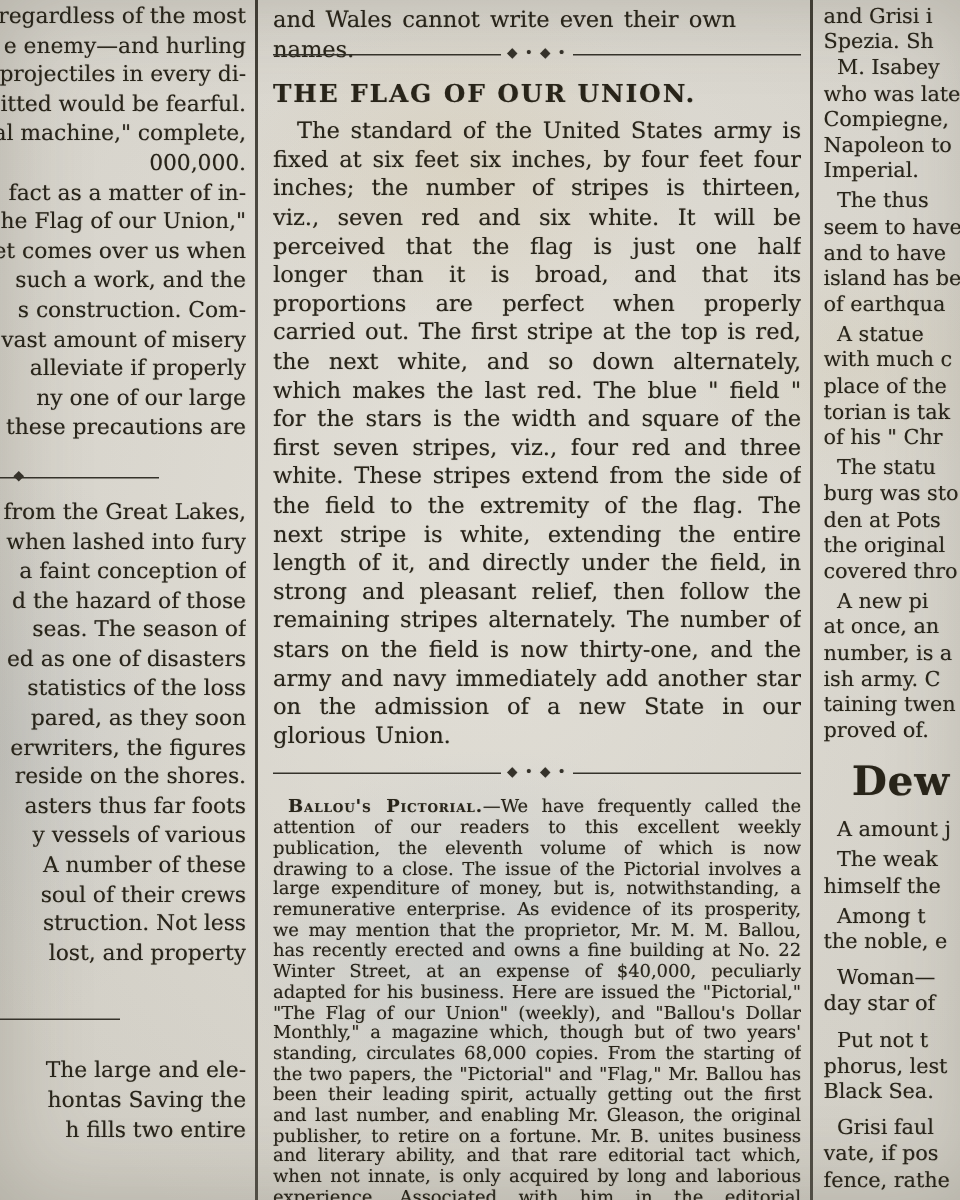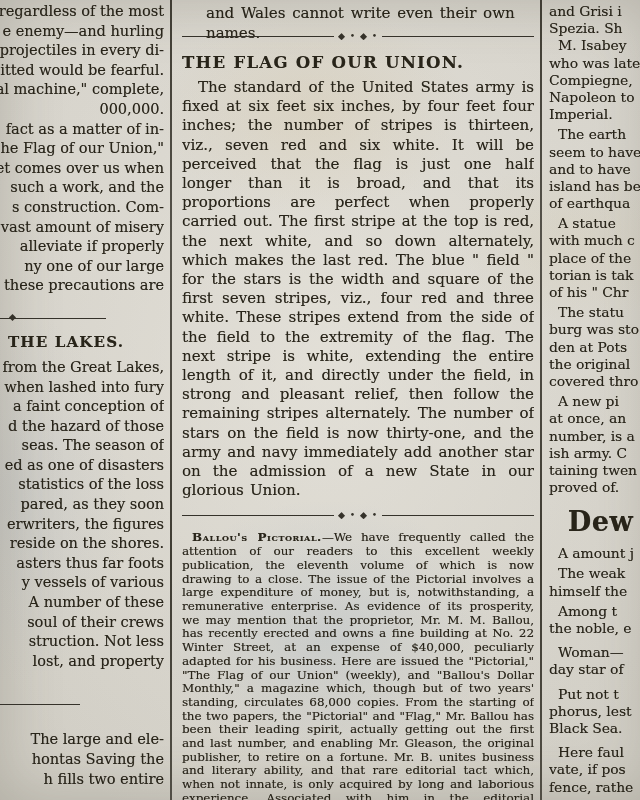--- a/index.html
+++ b/index.html
@@ -31,21 +31,21 @@
   .hdiv-1{margin-top:13px;}
   .hdiv-1::before{width:106px;}
   .hdiv-2{margin-top:24px;}
   .hdiv-2::before{width:80px;}
   .dmond{position:absolute;left:10px;top:6px;width:5px;height:5px;background:#35322a;transform:rotate(45deg);}
   .lakes-h{margin-top:5px;height:20px;line-height:20px;font-size:15px;font-weight:bold;letter-spacing:1.2px;padding-left:8px;}
   .col-left .p3start{margin-top:6px;}
   .col-left .p4start{margin-top:17px;}
   
   .col-mid{left:182px;top:0;width:352px;height:800px;}
-  .mid-top{margin-top:3px;font-size:15px;height:20px;line-height:20px;word-spacing:2px;margin-left:24px;}
+  .mid-top{margin-top:3px;font-size:15px;height:20px;line-height:20px;word-spacing:2px;}
   .odiv{display:flex;align-items:center;height:13px;margin-top:7px;}
   .oline{flex:1;height:0;border-top:1.7px solid #35322a;}
   .ochars{font-size:9px;letter-spacing:1px;padding:0 4px;transform:translateY(-1px);color:#35322a;}
   .mid-h{margin:9px 0 4px;font-size:16.5px;font-weight:bold;letter-spacing:1.3px;height:22px;line-height:22px;}
   .article{margin:4px 0 0;font-size:15px;line-height:19.2px;text-align:justify;text-indent:16px;word-spacing:1.4px;}
   .odiv-2{margin-top:9px;}
   .note{margin:9px 0 0;font-size:11.9px;line-height:13.7px;text-align:justify;text-indent:10px;word-spacing:0.6px;}
   .note-lead{font-variant:small-caps;letter-spacing:0.6px;font-weight:bold;}
   
   .col-right{left:549px;top:3px;width:91px;height:797px;}
@@ -72,21 +72,20 @@
     <div class="ln">et comes over us when</div>
     <div class="ln">such a work, and the</div>
     <div class="ln">s construction.  Com-</div>
     <div class="ln">vast amount of misery</div>
     <div class="ln">alleviate if properly</div>
     <div class="ln">ny one of our large</div>
     <div class="ln">these precautions are</div>
     <div class="hdiv hdiv-1">
         <span class="dmond"></span>
       </div>
-    <div class="lakes-h">THE LAKES.</div>
     <div class="ln p3start">from the Great Lakes,</div>
     <div class="ln">when lashed into fury</div>
     <div class="ln">a faint conception of</div>
     <div class="ln">d the hazard of those</div>
     <div class="ln">seas.  The season of</div>
     <div class="ln">ed as one of disasters</div>
     <div class="ln">statistics of the loss</div>
     <div class="ln">pared, as they soon</div>
     <div class="ln">erwriters, the figures</div>
     <div class="ln">reside on the shores.</div>
@@ -124,21 +123,21 @@
   <div class="vrule vrule-2"></div>
 
   <div class="col col-right">
     <div class="ln">and Grisi i</div>
     <div class="ln">Spezia.  Sh</div>
     <div class="ln ind">M. Isabey</div>
     <div class="ln">who was late</div>
     <div class="ln">Compiegne,</div>
     <div class="ln">Napoleon to</div>
     <div class="ln">Imperial.</div>
-    <div class="ln ind gap-sm">The earth</div>
+    <div class="ln ind gap-sm">The thus</div>
     <div class="ln">seem to have</div>
     <div class="ln">and to have</div>
     <div class="ln">island has be</div>
     <div class="ln">of earthqua</div>
     <div class="ln ind gap-sm">A statue</div>
     <div class="ln">with much c</div>
     <div class="ln">place of the</div>
     <div class="ln">torian is tak</div>
     <div class="ln">of his " Chr</div>
     <div class="ln ind gap-sm">The statu</div>
@@ -156,19 +155,19 @@
     <div class="ln ind">A amount j</div>
     <div class="ln ind gap-sm">The weak</div>
     <div class="ln">himself the</div>
     <div class="ln ind gap-sm">Among t</div>
     <div class="ln">the noble, e</div>
     <div class="ln ind gap-md">Woman—</div>
     <div class="ln">day star of</div>
     <div class="ln ind gap-md">Put not t</div>
     <div class="ln">phorus, lest</div>
     <div class="ln">Black Sea.</div>
-    <div class="ln ind gap-md">Here faul</div>
+    <div class="ln ind gap-md">Grisi faul</div>
     <div class="ln">vate, if pos</div>
     <div class="ln">fence, rathe</div>
     <div class="ln ind gap-sm">Few pers</div>
   </div>
 
 </div>
 
 </body></html>

